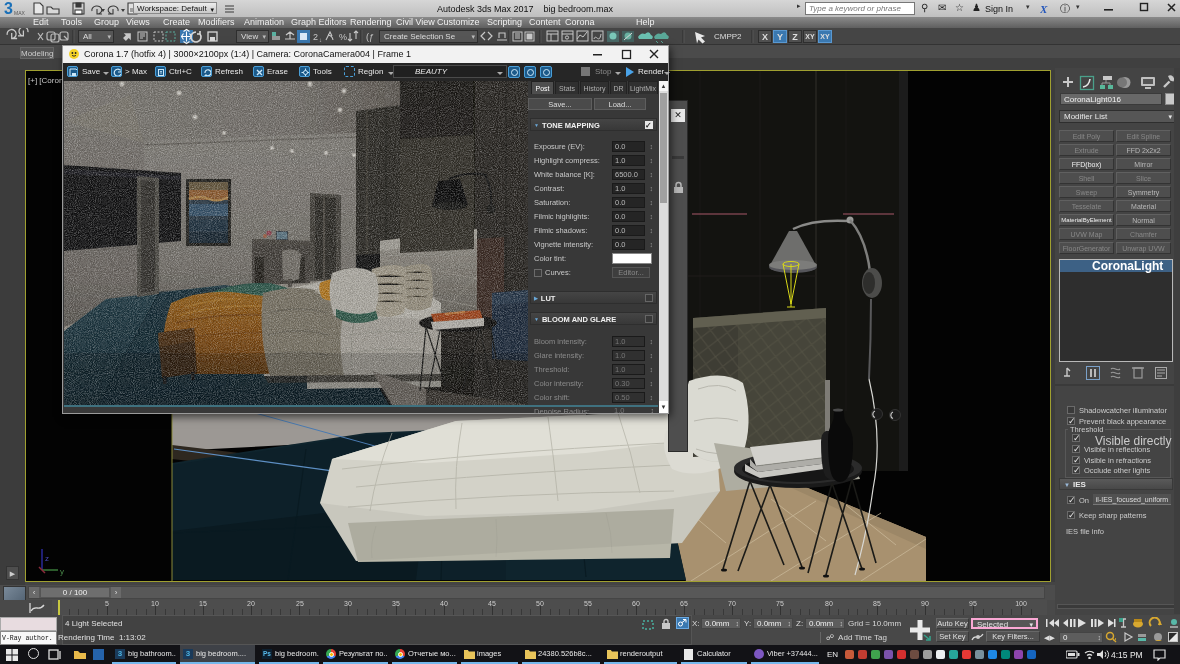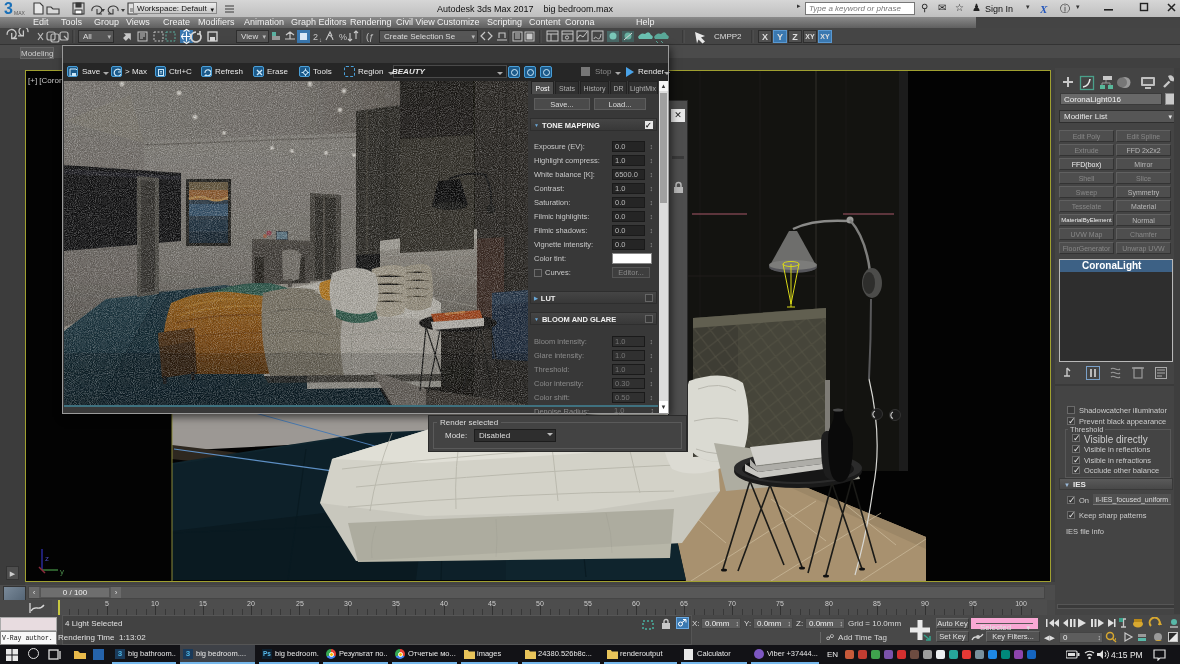--- a/index.html
+++ b/index.html
@@ -2,21 +2,21 @@
 <html><head>
 <meta charset="utf-8">
 <style>
   * { margin:0; padding:0; box-sizing:border-box; }
   html,body { width:1180px; height:664px; overflow:hidden; background:#444; font-family:"Liberation Sans", sans-serif; }
   .abs { position:absolute; }
   #stage { position:relative; width:1180px; height:664px; }
   
   #titlebar { left:0; top:0; width:1180px; height:17px;
     background:linear-gradient(#d6d6d6,#bfbfbf); color:#111; font-size:9px; }
-  #menubar { left:0; top:17px; width:976px; height:11px;
+  #menubar { left:0; top:17px; width:1180px; height:11px;
     background:linear-gradient(#8a8a8a,#5f5f5f); color:#f0f0f0; font-size:9px;padding-left:48px; }
   .menuitem { position:absolute; top:0px; height:11px; line-height:11px; }
   #maintb { left:0; top:28px; width:1180px; height:17px; background:#454545; border-bottom:1px solid #333; }
   #ribbon { left:0; top:45px; width:1180px; height:25px; background:#4b4b4b; }
   #ribbon2 { left:0; top:58px; width:1180px; height:12px; background:#404040; }
   #modelingtab { left:20px; top:47px; width:34px; height:12px; background:#555; border:1px solid #666; color:#ccc; font-size:8px; text-align:center; line-height:11px; }
   .tbico { position:absolute; top:2px; font-size:10px; color:#2a2a2a; }
   .tbcar { position:absolute; top:3px; font-size:7px; color:#444; }
   .mdrop { position:absolute; top:2px; height:13px; background:#565656; border:1px solid #2e2e2e; font-size:8px; color:#ddd; line-height:12px; padding-left:4px; }
   .mdrop::after { content:"\25BE"; position:absolute; right:2px; top:0; font-size:7px; color:#bbb; }
@@ -29,21 +29,21 @@
   
   #cmdpanel { left:1055px; top:68px; width:125px; height:546px; background:#444; color:#ccc; font-size:8px; }
   .modbtn { position:absolute; width:55px; height:12px; background:#4e4e4e; border:1px solid; border-color:#606060 #333 #333 #606060; font-size:7px; color:#888; text-align:center; line-height:11px; overflow:hidden; }
   .modbtn.en { color:#b8b8b8; }
   .modbtn.hi { color:#f0f0f0; }
   .cbx { display:inline-block; width:8px; height:8px; background:#3a3a3a; border:1px solid #6a6a6a; position:relative; }
   .cbx.ck::after { content:"\2713"; position:absolute; left:0px; top:-2px; font-size:9px; color:#e8e8e8; }
   .sfield { position:absolute; top:3px; height:11px; background:#5d5d5d; border:1px solid #444; color:#f0f0f0; font-size:8px; line-height:10px; padding-left:3px; }
   .sfield::after { content:"\2195"; position:absolute; right:1px; top:0px; font-size:7px; color:#ccc; }
   .sbtn { position:absolute; height:11px; background:#525252; border:1px solid; border-color:#676767 #3a3a3a #3a3a3a #676767; color:#e0e0e0; font-size:7.5px; text-align:center; line-height:10px; }
-  .sdrop { position:absolute; height:11px; background:#565656; border:5px solid #f9a8d4; color:#e0e0e0; font-size:8px; line-height:10px; padding-left:4px; }
+  .sdrop { position:absolute; height:11px; background:#565656; border:2px solid #f9a8d4; color:#e0e0e0; font-size:8px; line-height:10px; padding-left:4px; }
   .sdrop::after { content:"\25BE"; position:absolute; right:3px; top:0; font-size:7px; }
   .tkbtn { position:absolute; top:0; height:19px; color:#e8e8e8; font-size:7.5px; line-height:18px; padding-left:16px; border-bottom:2px solid #76b9ed; white-space:nowrap; overflow:hidden; }
   .tkact { background:#3e4147; }
   .tk3ds { position:absolute; left:3px; top:4px; width:10px; height:10px; background:#1a3a5a; color:#4ab0e0; font-size:8px; font-weight:bold; text-align:center; line-height:10px; }
   .tkps { position:absolute; left:3px; top:4px; width:10px; height:10px; background:#0d2030; color:#58b8e8; font-size:6.5px; font-weight:bold; text-align:center; line-height:10px; }
   .tkchrome { position:absolute; left:3px; top:4px; width:10px; height:10px; border-radius:50%; background:conic-gradient(#ea4335 0 33%, #4285f4 33% 66%, #34a853 66% 100%); }
   .tkchrome::after { content:""; position:absolute; left:2.5px; top:2.5px; width:5px; height:5px; border-radius:50%; background:#fbbc05; border:1px solid #fff; box-sizing:border-box; }
   .tkfold { position:absolute; left:3px; top:5px; width:11px; height:9px; background:#e8c45a; clip-path:polygon(0 0, 35% 0, 45% 18%, 100% 18%, 100% 100%, 0 100%); }
   .tkcalc { position:absolute; left:3px; top:4px; width:9px; height:11px; background:#e8e8e8; }
   .tkviber { position:absolute; left:3px; top:4px; width:10px; height:10px; border-radius:50%; background:#7d57c1; }
@@ -409,47 +409,47 @@
       <div class="modbtn en" style="left:61px;top:118px">Symmetry</div>
     <div class="modbtn" style="left:4px;top:132px">Tesselate</div>
       <div class="modbtn en" style="left:61px;top:132px">Material</div>
     <div class="modbtn hi" style="left:4px;top:146px;font-size:6px">MaterialByElement</div>
       <div class="modbtn en" style="left:61px;top:146px">Normal</div>
     <div class="modbtn" style="left:4px;top:160px">UVW Map</div>
       <div class="modbtn" style="left:61px;top:160px">Chamfer</div>
     <div class="modbtn" style="left:4px;top:174px">FloorGenerator</div>
       <div class="modbtn" style="left:61px;top:174px">Unwrap UVW</div>
     <div class="abs" style="left:4px;top:191px;width:114px;height:103px;background:#2e2e2e;border:1px solid #b8b8b8">
-      <div style="height:12px;background:#3d6185;color:#fff;font-size:10px;font-weight:bold;line-height:12px;padding-left:22px">CoronaLight</div>
+      <div style="height:12px;background:#3d6185;color:#fff;font-size:12px;font-weight:bold;line-height:12px;padding-left:32px">CoronaLight</div>
     </div>
     <svg class="abs" style="left:4px;top:297px" width="117" height="16">
       <path d="M8 3 v8 M5 11 h6 M8 3 l3 3" stroke="#c8c8c8" stroke-width="1.4" fill="none"></path>
       <rect x="27.5" y="1.5" width="13" height="13" fill="none" stroke="#7aa0c8" stroke-width="1"></rect>
       <path d="M32 4 v8 M36 4 v8" stroke="#d8d8d8" stroke-width="1.6"></path>
       <path d="M52 4 c3 -3 6 3 9 0 M52 8 c3 -3 6 3 9 0 M52 12 c3 -3 6 3 9 0" stroke="#999" stroke-width="1.2" fill="none"></path>
       <rect x="75" y="3" width="8" height="10" fill="none" stroke="#999" stroke-width="1.2"></rect>
         <path d="M73 3 h12" stroke="#999" stroke-width="1.5"></path>
       <rect x="96.5" y="2.5" width="11" height="11" fill="none" stroke="#a8a8a8" stroke-width="1"></rect>
         <path d="M98 5 h8 M98 8 h8 M98 11 h5" stroke="#a8a8a8" stroke-width="1"></path>
     </svg>
     <div class="abs" style="left:0;top:316px;width:125px;height:2px;background:#3a3a3a"></div>
     <div class="abs" style="left:12px;top:338px"><span class="cbx"></span></div>
     <div class="abs" style="left:24px;top:338px;font-size:7.5px">Shadowcatcher illuminator</div>
     <div class="abs" style="left:12px;top:349px"><span class="cbx ck"></span></div>
     <div class="abs" style="left:24px;top:349px;font-size:7.5px">Prevent black appearance</div>
     <div class="abs" style="left:10px;top:361px;width:106px;height:49px;border:1px solid #585858"></div>
     <div class="abs" style="left:13px;top:357px;font-size:7.5px;background:#444;padding:0 2px">Threshold</div>
     <div class="abs" style="left:17px;top:366px"><span class="cbx ck"></span></div>
-      <div class="abs" style="left:29px;top:366px;font-size:10px">Visible directly</div>
+      <div class="abs" style="left:40px;top:366px;font-size:12px">Visible directly</div>
     <div class="abs" style="left:17px;top:377px"><span class="cbx ck"></span></div>
       <div class="abs" style="left:29px;top:377px;font-size:7.5px">Visible in reflections</div>
     <div class="abs" style="left:17px;top:388px"><span class="cbx ck"></span></div>
       <div class="abs" style="left:29px;top:388px;font-size:7.5px">Visible in refractions</div>
     <div class="abs" style="left:17px;top:398px"><span class="cbx ck"></span></div>
-      <div class="abs" style="left:29px;top:398px;font-size:7.5px">Occlude other balance</div>
+      <div class="abs" style="left:29px;top:398px;font-size:7.5px">Occlude other lights</div>
     <div class="abs" style="left:4px;top:410px;width:114px;height:12px;background:linear-gradient(#5a5a5a,#484848);border:1px solid #393939;font-size:8px;font-weight:bold;color:#e8e8e8;line-height:11px"><span style="color:#99b8d8;font-size:6px;margin:0 3px 0 4px">▼</span>IES</div>
     <div class="abs" style="left:12px;top:428px"><span class="cbx ck"></span></div>
     <div class="abs" style="left:24px;top:428px;font-size:7.5px">On</div>
     <div class="abs" style="left:38px;top:426px;width:78px;height:11px;background:#515151;font-size:7px;color:#ddd;line-height:11px;text-align:center;border-bottom:1px solid #777;white-space:nowrap;overflow:hidden">il-IES_focused_uniform</div>
     <div class="abs" style="left:12px;top:443px"><span class="cbx ck"></span></div>
     <div class="abs" style="left:24px;top:443px;font-size:7.5px">Keep sharp patterns</div>
     <div class="abs" style="left:11px;top:459px;font-size:7.5px">IES file info</div>
     <div class="abs" style="left:2px;top:536px;width:118px;height:5px;background:#3a3a3a;border:1px solid #555"></div>
   </div>
   <div class="abs" style="left:1174px;top:68px;width:6px;height:546px;background:#3e3e3e"></div>
@@ -631,20 +631,34 @@
   </div>
   <div class="abs" style="left:668px;top:100px;width:20px;height:352px;background:#4e4e4e;border:1px solid #2a2a2a">
     <div class="abs" style="left:2px;top:8px;width:14px;height:13px;background:#e8e8e8;color:#222;font-size:9px;text-align:center;line-height:13px">✕</div>
     <div class="abs" style="left:3px;top:55px;width:12px;height:3px;background:#3a3a3a"></div>
     <svg class="abs" style="left:3px;top:80px" width="13" height="13">
         <rect x="2" y="6" width="9" height="6" fill="#b8b8b8"></rect>
         <path d="M4,6 V4 a2.5 2.5 0 0 1 5,0 V6" fill="none" stroke="#b8b8b8" stroke-width="1.5"></path>
       </svg>
   </div>
   <div id="vfb" class="abs">
+    <div id="vfbtitle" class="abs">
+      <div class="abs" style="left:6px;top:3px;width:10px;height:10px;border-radius:50%;background:#f5d328"></div>
+      <svg class="abs" style="left:6px;top:3px" width="10" height="10">
+          <circle cx="3.4" cy="4" r="0.9" fill="#222"></circle>
+          <circle cx="6.6" cy="4" r="0.9" fill="#222"></circle>
+          <path d="M3 6.4 Q5 8 7 6.4" stroke="#222" stroke-width="0.9" fill="none"></path>
+        </svg>
+      <span class="abs" style="left:21px;top:3px">Corona 1.7 (hotfix 4) | 3000×2100px (1:4) | Camera: CoronaCamera004 | Frame 1</span>
+      <svg class="abs" style="left:528px;top:0" width="75" height="17">
+        <rect x="2" y="8" width="9" height="1.5" fill="#222"></rect>
+        <rect x="31.5" y="4.5" width="8" height="8" fill="none" stroke="#222" stroke-width="1.3"></rect>
+        <path d="M59 4 l8 8 M67 4 l-8 8" stroke="#222" stroke-width="1.4"></path>
+      </svg>
+    </div>
     <div id="vfbtb" class="abs">
       <span class="vico" style="left:4px">
           <svg width="11" height="11">
             <path d="M2,2 h6 l2,2 v5 h-8 z" fill="none" stroke="#cde8f8" stroke-width="1"></path>
             <rect x="4" y="6" width="4" height="3" fill="#cde8f8"></rect>
           </svg>
         </span>
         <span class="vtxt" style="left:19px">Save</span>
         <span class="vcar" style="left:40px"></span>
       <span class="vico" style="left:48px">
@@ -678,21 +692,21 @@
           <svg width="11" height="11">
             <circle cx="5.5" cy="5.5" r="2" fill="none" stroke="#cde8f8"></circle>
             <path d="M5.5,1.5 v2 M5.5,7.5 v2 M1.5,5.5 h2 M7.5,5.5 h2" stroke="#cde8f8"></path>
           </svg>
         </span>
         <span class="vtxt" style="left:250px">Tools</span>
       <span class="vico vreg" style="left:281px"></span>
         <span class="vtxt" style="left:295px">Region</span>
         <span class="vcar" style="left:325px"></span>
       <span class="abs" style="left:330px;top:2px;width:114px;height:13px;border:1px solid #4a4a4a;background:#202020"></span>
-        <span class="vtxt" style="left:329px;font-style:italic;font-weight:bold">BEAUTY</span>
+        <span class="vtxt" style="left:352px;font-style:italic;font-weight:normal">BEAUTY</span>
       <span class="vcar" style="left:434px"></span>
       <span class="vzoom" style="left:445px"></span>
         <span class="vzoom" style="left:461px"></span>
         <span class="vzoom" style="left:477px"></span>
       <span class="abs" style="left:518px;top:4px;width:9px;height:9px;background:#777"></span>
       <span class="vtxt" style="left:532px;color:#8a8a8a">Stop</span>
         <span class="vcar" style="left:552px"></span>
       <svg class="abs" style="left:562px;top:4px" width="10" height="10">
           <path d="M1 0 L9 5 L1 10 Z" fill="#4aa3e8"></path>
         </svg>
@@ -891,21 +905,21 @@
 
       <rect x="0" y="0" width="464" height="324" fill="#fff" filter="url(#grain)" opacity="0.55"></rect>
       <rect x="0" y="0" width="464" height="324" fill="#000" filter="url(#grain2)" opacity="0.4"></rect>
     </svg></div>
     <div id="vfbpanel" class="abs">
       <div class="vtab vtsel" style="left:3px;width:23px">Post</div>
       <div class="vtab" style="left:27px;width:24px">Stats</div>
       <div class="vtab" style="left:52px;width:29px">History</div>
       <div class="vtab" style="left:82px;width:17px">DR</div>
       <div class="vtab" style="left:100px;width:30px">LightMix</div>
-      <div class="vbtn" style="left:6px;top:17px;width:56px">Save...</div>
+      <div class="vbtn" style="left:0;top:17px;width:64px">Save...</div>
       <div class="vbtn" style="left:66px;top:17px;width:52px">Load...</div>
       <div class="vhdr" style="top:37px"><span class="varr">▼</span>TONE MAPPING<span class="vchk"></span></div>
       <div class="vrow" style="top:60px"><span>Exposure (EV):</span><span class="vfield">0.0</span></div>
       <div class="vrow" style="top:74px"><span>Highlight compress:</span><span class="vfield">1.0</span></div>
       <div class="vrow" style="top:88px"><span>White balance [K]:</span><span class="vfield">6500.0</span></div>
       <div class="vrow" style="top:102px"><span>Contrast:</span><span class="vfield">1.0</span></div>
       <div class="vrow" style="top:116px"><span>Saturation:</span><span class="vfield">0.0</span></div>
       <div class="vrow" style="top:130px"><span>Filmic highlights:</span><span class="vfield">0.0</span></div>
       <div class="vrow" style="top:144px"><span>Filmic shadows:</span><span class="vfield">0.0</span></div>
       <div class="vrow" style="top:158px"><span>Vignette intensity:</span><span class="vfield">0.0</span></div>
@@ -920,22 +934,16 @@
       <div class="vrow vdis" style="top:311px"><span>Color shift:</span><span class="vfield">0.50</span></div>
       <div class="vrow vdis" style="top:325px"><span>Denoise Radius:</span><span class="vfield" style="background:none;border:none">1.0</span></div>
     </div>
     <div class="abs" style="left:1px;top:359px;width:594px;height:2px;background:#3f717f"></div>
     <div id="vfbscroll" class="abs">
       <div class="abs" style="left:0;top:0;width:9px;height:10px;background:#f5f5f5;color:#333;font-size:6px;text-align:center;line-height:10px">▲</div>
       <div class="abs" style="left:1px;top:12px;width:7px;height:110px;background:#a0a0a0"></div>
       <div class="abs" style="left:0;top:320px;width:9px;height:12px;background:#fff;color:#333;font-size:6px;text-align:center;line-height:12px">▼</div>
     </div>
   </div>
-  <div id="rendersel" class="abs">
-    <div class="abs" style="left:4px;top:6px;width:249px;height:27px;border:1px solid #5a5a5a"></div>
-    <div class="abs" style="left:8px;top:2px;background:#434343;padding:0 3px;font-size:8px">Render selected</div>
-    <div class="abs" style="left:16px;top:15px;font-size:8px">Mode:</div>
-    <div class="abs" style="left:45px;top:13px;width:82px;height:13px;background:#2e2e2e;border:1px solid #1d1d1d;color:#ddd;font-size:8px;line-height:12px;padding-left:4px">Disabled<span style="position:absolute;right:2px;top:3px;width:0;height:0;border:3px solid transparent;border-top-color:#bbb"></span></div>
-  </div>
   <div class="abs" style="left:0;top:617px;width:57px;height:14px;background:#e8dce0;border:1px solid #aaa"></div>
   <div class="abs" style="left:0;top:631px;width:57px;height:14px;background:#f8f8f8;border:1px solid #888;font-family:'Liberation Mono',monospace;font-size:6.5px;color:#111;line-height:13px;padding-left:1px;white-space:nowrap;overflow:hidden">V-Ray author.</div>
   <div class="abs" style="left:6px;top:566px;width:13px;height:14px;background:#4e4e4e;border:1px solid #333;color:#ccc;font-size:7px;text-align:center;line-height:13px">▶</div>
 </div>
 
 </body></html>

